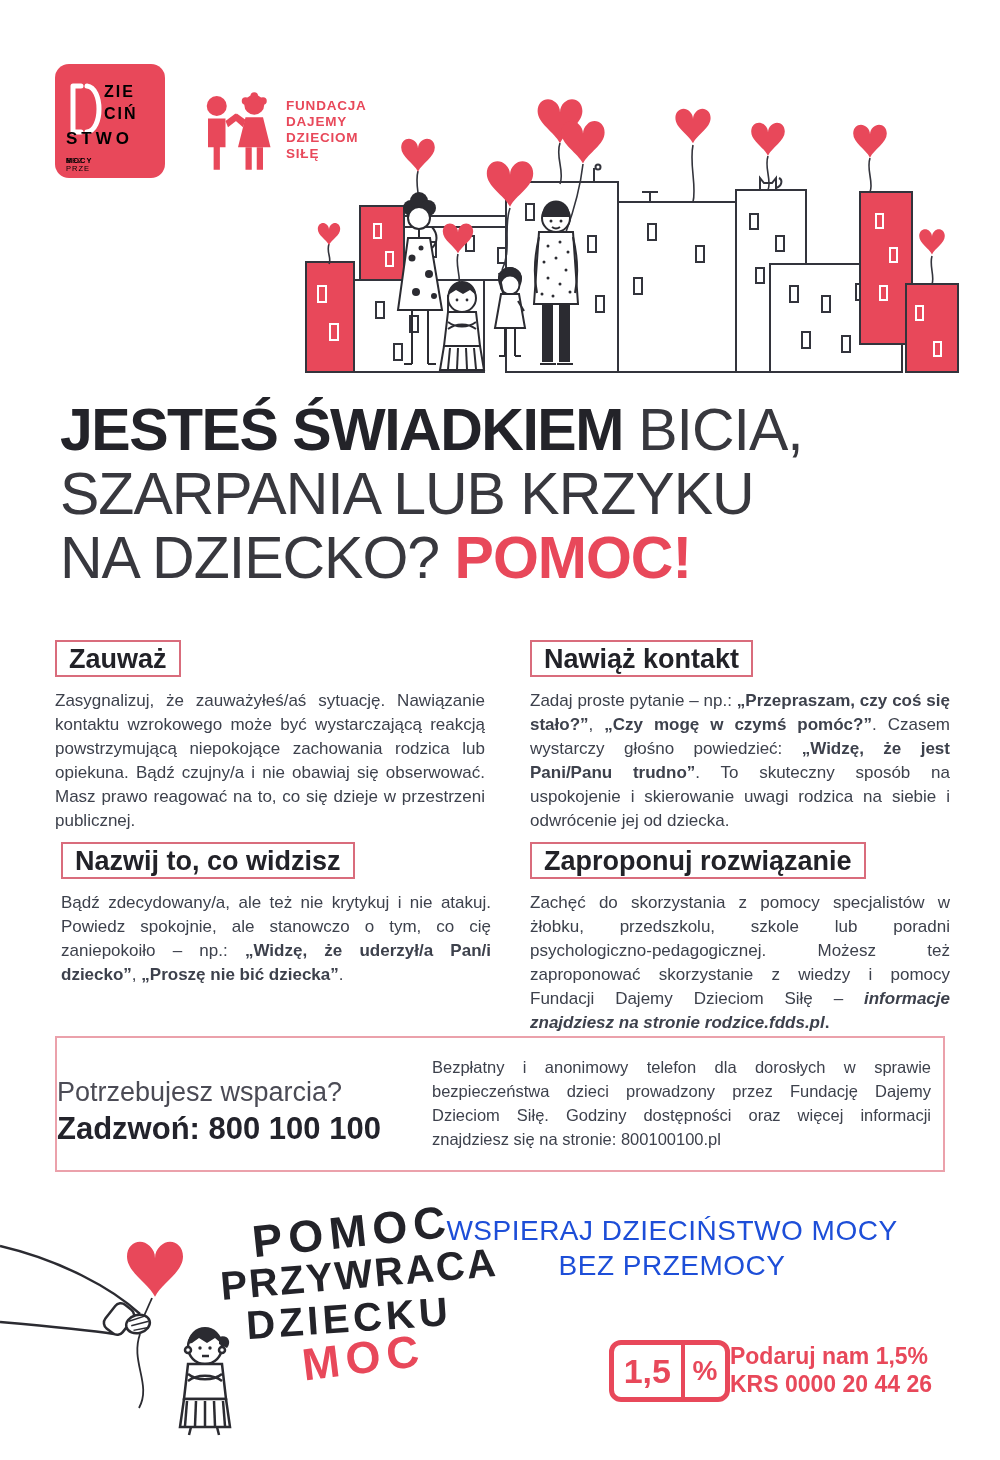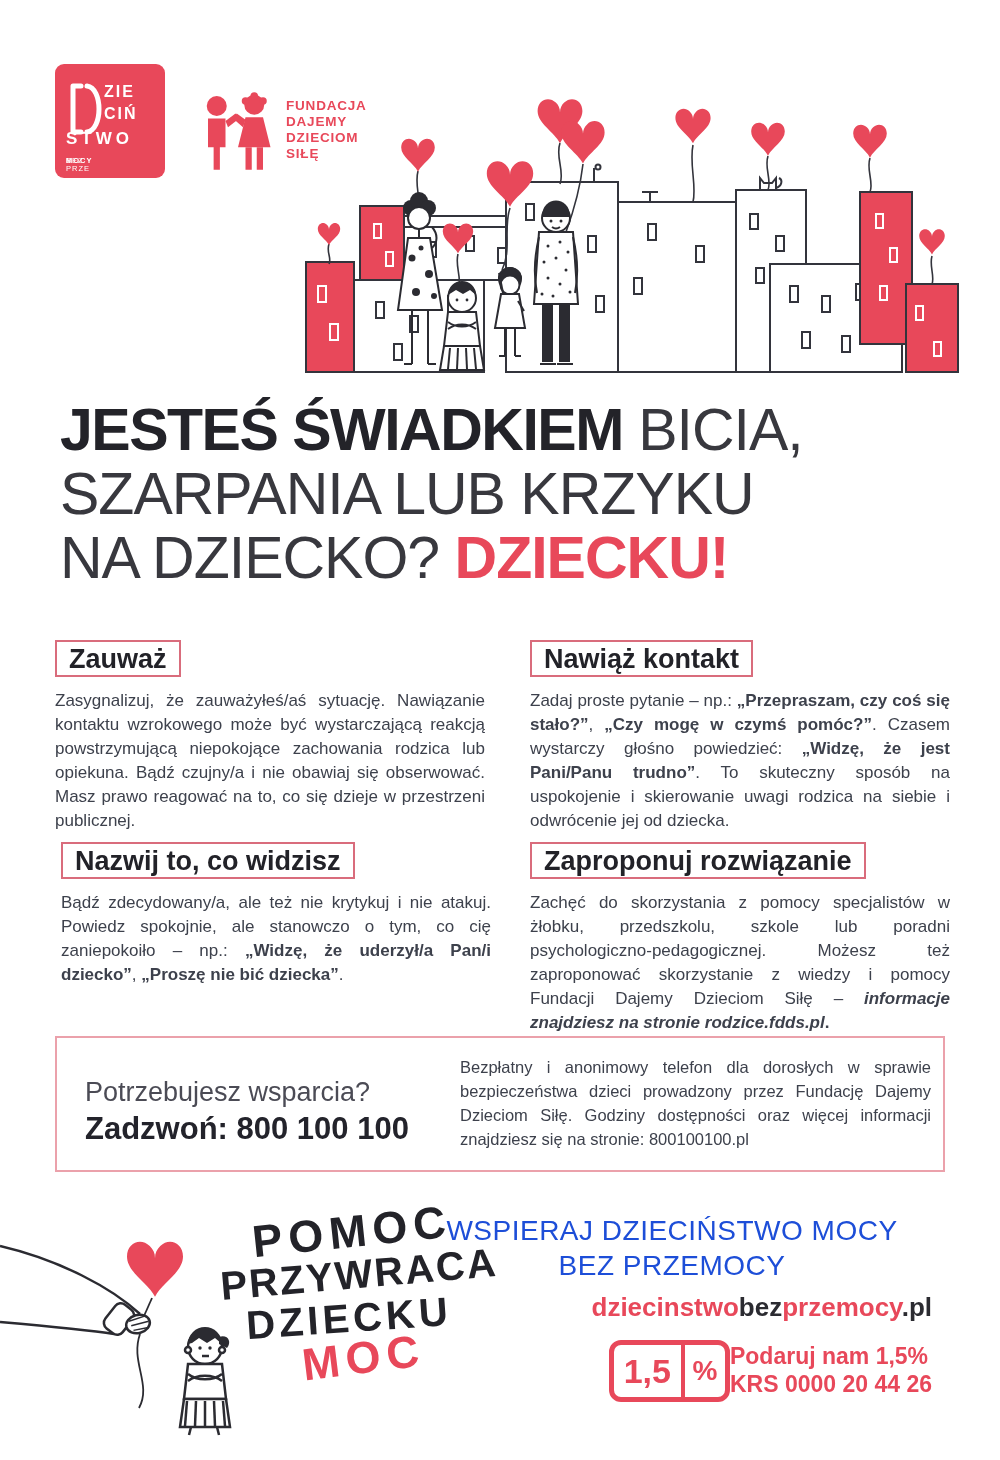--- a/index.html
+++ b/index.html
@@ -3,21 +3,21 @@
 <meta charset="utf-8">
 <style>
   html,body{margin:0;padding:0;background:#fff;}
   .page{position:relative;width:1000px;height:1460px;background:#fff;overflow:hidden;
         font-family:"Liberation Sans",sans-serif;color:#2b2b31;}
   .abs{position:absolute;}
   .b{font-weight:700;}
   .i{font-style:italic;}
 
   
-  .logo-box{left:55px;top:64px;width:110px;height:114px;background:#e8485a;border-radius:9px;color:#ffffff;}
+  .logo-box{left:55px;top:64px;width:110px;height:114px;background:#e8485a;border-radius:14px;color:#000000;}
   .logo-box span{position:absolute;display:block;line-height:1;}
   .logo-row{font-weight:800;font-size:16px;letter-spacing:2px;}
   .logo-row1{left:49px;top:20px;}
   .logo-row2{left:49px;top:42px;}
   .logo-row3{left:11px;top:66px;font-size:17px;letter-spacing:4px;}
   .logo-tag{left:11px;top:93px;font-size:7.5px;letter-spacing:1px;font-weight:400;}
   .logo-tag .b{font-weight:800;}
   .fdds-text{left:286px;top:98px;color:#e8485a;font-weight:800;font-size:13.5px;
              letter-spacing:0.8px;line-height:1.18;}
 
@@ -35,21 +35,21 @@
   .sec-1{left:55px;top:640px;}
   .sec-2{left:530px;top:640px;width:420px;}
   .sec-2 .sec-body{width:420px;}
   .sec-3{left:61px;top:842px;}
   .sec-4{left:530px;top:842px;width:420px;}
   .sec-4 .sec-body{width:420px;}
 
   
   .support{left:55px;top:1036px;width:886px;height:132px;border:2px solid #eba1ab;
            display:flex;align-items:center;}
-  .support-left{width:375px;padding-left:28px;margin-top:16px;}
+  .support-left{width:375px;margin-top:16px;}
   .support-q{font-size:27px;color:#4b4b55;line-height:1.25;}
   .support-call{font-size:31px;font-weight:800;color:#23232b;line-height:1.25;}
   .support-right{flex:1;padding-right:12px;font-size:16.5px;line-height:1.45;
                  color:#3d414c;text-align:justify;}
 
   
   .slogan-line{position:absolute;font-weight:800;color:#232329;white-space:nowrap;}
   .slog1{left:252px;top:1206px;font-size:45px;letter-spacing:6px;transform:rotate(-6deg);}
   .slog2{left:220px;top:1252px;font-size:40px;letter-spacing:2px;transform:rotate(-5deg);}
   .slog3{left:246px;top:1296px;font-size:40px;letter-spacing:4px;transform:rotate(-4deg);}
@@ -266,21 +266,21 @@
         <rect x="261" y="208" width="11" height="58" fill="#2b2b31" stroke="none"></rect>
         <line x1="242" y1="268" x2="258" y2="268"></line>
           <line x1="259" y1="268" x2="275" y2="268"></line>
       </g>
     </g>
   </svg>
 
   <div class="abs headline">
     <div class="line"><span class="hvy">JESTEŚ ŚWIADKIEM</span><span> BICIA,</span></div>
     <div class="line">SZARPANIA LUB KRZYKU</div>
-    <div class="line"><span>NA DZIECKO? </span><span class="accent">DZIECKU!</span></div>
+    <div class="line"><span>NA DZIECKO? </span><span class="accent">POMOC!</span></div>
   </div>
 
   <div class="abs section sec-1">
     <div class="sec-title">Zauważ</div>
     <div class="sec-body"><span>Zasygnalizuj, że zauważyłeś/aś sytuację. Nawiązanie kontaktu wzrokowego może być wystarczającą reakcją powstrzymującą niepokojące zachowania rodzica lub opiekuna. Bądź czujny/a i nie obawiaj się obserwować. Masz prawo reagować na to, co się dzieje w przestrzeni publicznej.</span></div>
   </div>
   <div class="abs section sec-2">
     <div class="sec-title">Nawiąż kontakt</div>
     <div class="sec-body"><span>Zadaj proste pytanie – np.: </span><span class="b">„Przepraszam, czy coś się stało?”</span><span>, </span><span class="b">„Czy mogę w czymś pomóc?”</span><span>. Czasem wystarczy głośno powiedzieć: </span><span class="b">„Widzę, że jest Pani/Panu trudno”</span><span>. To skuteczny sposób na uspokojenie i skierowanie uwagi rodzica na siebie i odwrócenie jej od dziecka.</span></div>
   </div>
@@ -341,23 +341,20 @@
   <div class="slogan-line slog1">POMOC</div>
   <div class="slogan-line slog2">PRZYWRACA</div>
   <div class="slogan-line slog3">DZIECKU</div>
   <div class="slogan-line slog4">MOC</div>
 
   <div class="abs foot-heading">
     <div>WSPIERAJ DZIECIŃSTWO MOCY</div>
     <div>BEZ PRZEMOCY</div>
   </div>
 
-  <div class="abs website">
-    <span class="red">dziecinstwo</span><span class="dark">bez</span><span class="red">przemocy</span><span class="dark">.pl</span>
-  </div>
 
   <div class="abs donation">
     <div class="badge">
       <div class="badge-val">1,5</div>
       <div class="badge-div"></div>
       <div class="badge-pct">%</div>
     </div>
     <div class="donation-text">
       <div>Podaruj nam 1,5%</div>
       <div>KRS 0000 20 44 26</div>

